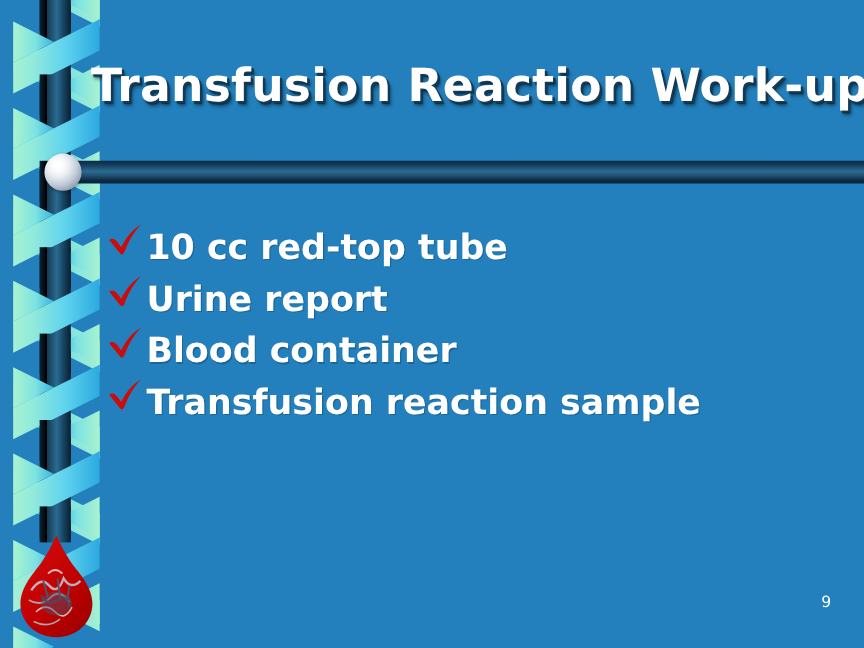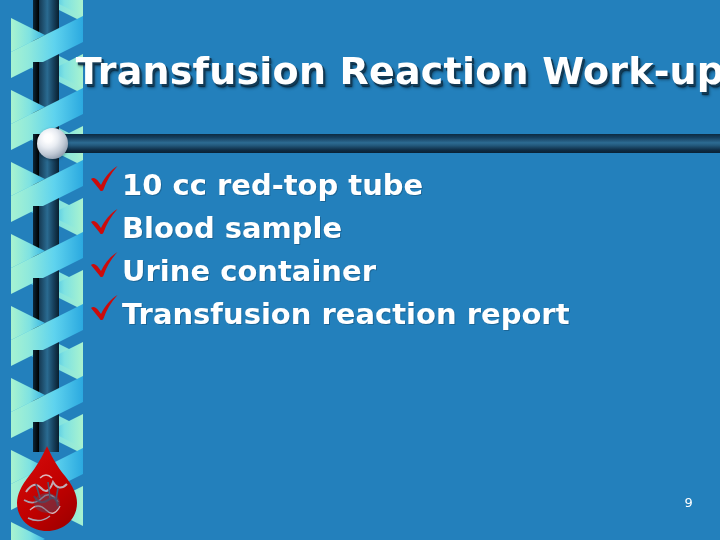--- a/index.html
+++ b/index.html
@@ -86,21 +86,21 @@
     text-shadow:
        2px 2px 0 #123a55,
        2px 3px 1px rgba(8,30,46,0.75),
        3px 4px 3px rgba(6,24,38,0.45);
   }
 
   
   .bullet-list {
     position: absolute;
     left: 88px;
-    top: 167px;
+    top: 188px;
     width: 620px;
     z-index: 4;
     margin: 0;
     padding: 0;
     list-style: none;
   }
 
   .bullet-item {
     display: flex;
     align-items: baseline;
@@ -284,41 +284,41 @@
     </li>
 
 
     <li class="bullet-item">
       <span class="check-icon">
         <svg width="34" height="28" viewBox="0 0 34 28" xmlns="http://www.w3.org/2000/svg">
           <path d="M3 14 C 5 12 8 13 10.5 16.5 L 13 20 C 17 12 22 5.5 29.5 1
                    C 23 8 18.5 16 15.5 24.5 C 14.5 26.5 12.5 26.5 11.5 24.5 Z" fill="#cc0b0b"></path>
         </svg>
       </span>
-      <span class="bullet-text">Blood sample</span>
+      <span class="bullet-text">Urine report</span>
     </li>
 
     <li class="bullet-item">
       <span class="check-icon">
         <svg width="34" height="28" viewBox="0 0 34 28" xmlns="http://www.w3.org/2000/svg">
           <path d="M3 14 C 5 12 8 13 10.5 16.5 L 13 20 C 17 12 22 5.5 29.5 1
                    C 23 8 18.5 16 15.5 24.5 C 14.5 26.5 12.5 26.5 11.5 24.5 Z" fill="#cc0b0b"></path>
         </svg>
       </span>
-      <span class="bullet-text">Urine container</span>
+      <span class="bullet-text">Blood container</span>
     </li>
 
 
     <li class="bullet-item">
       <span class="check-icon">
         <svg width="34" height="28" viewBox="0 0 34 28" xmlns="http://www.w3.org/2000/svg">
           <path d="M3 14 C 5 12 8 13 10.5 16.5 L 13 20 C 17 12 22 5.5 29.5 1
                    C 23 8 18.5 16 15.5 24.5 C 14.5 26.5 12.5 26.5 11.5 24.5 Z" fill="#cc0b0b"></path>
         </svg>
       </span>
-      <span class="bullet-text">Transfusion reaction report</span>
+      <span class="bullet-text">Transfusion reaction sample</span>
     </li>
 
   </ul>
 
   <div class="page-number">9</div>
 
 </div>
 
 </body></html>

